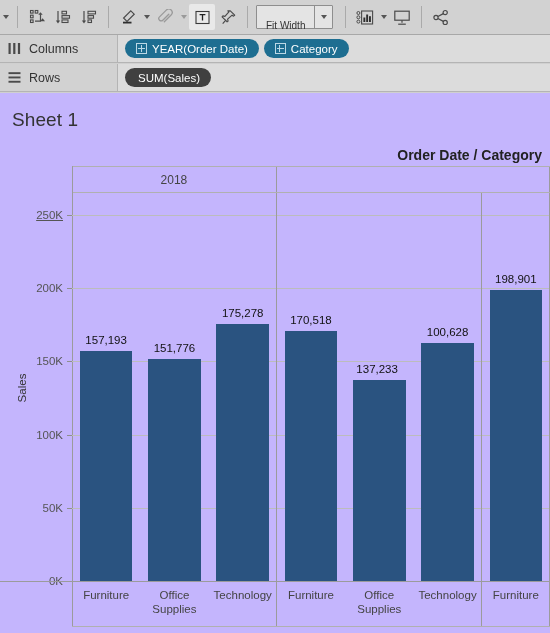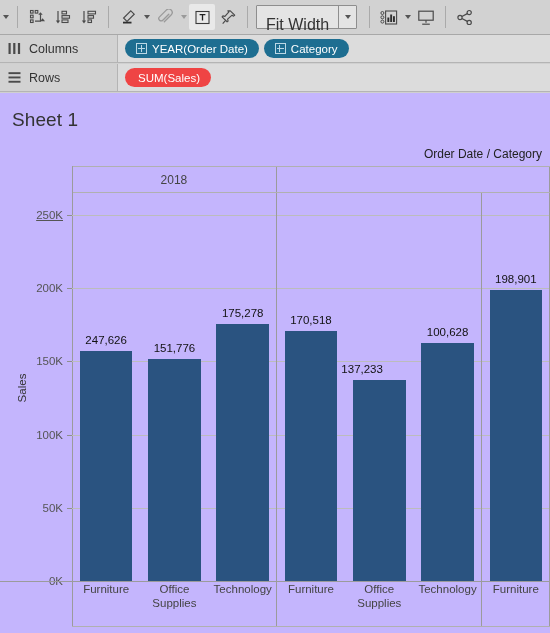--- a/index.html
+++ b/index.html
@@ -56,21 +56,21 @@
     display: flex; align-items: stretch;
     border: 1px solid #8e8e8e;
     background: #e4e4e4;
     margin-left: 2px;
     flex: none;
     border-radius: 1px;
   }
   #fitwidth .fw-label {
     padding: 16px 9px 0 9px;
     display: flex; align-items: center;
-    font-size: 16px; color: #333;
+    font-size: 10px; color: #333;
     white-space: nowrap;
   }
   #fitwidth .fw-arrow {
     width: 17px;
     border-left: 1px solid #8e8e8e;
     display: flex; align-items: center; justify-content: center;
   }
 
   
   .shelf {
@@ -108,21 +108,21 @@
     border-radius: 10px;
     display: flex; align-items: center;
     gap: 5px;
     padding: 0 11px;
     font-size: 11.5px;
     color: #fff;
     white-space: nowrap;
     box-sizing: border-box;
   }
   .pill.dim { background: #1e6e91; }
-  .pill.meas { background: #ef4444; padding-left: 13px; }
+  .pill.meas { background: #404040; padding-left: 13px; }
   .plusbox {
     width: 9px; height: 9px;
     border: 1px solid #bcd9e6;
     position: relative;
     flex: none;
   }
   .plusbox:before, .plusbox:after {
     content: ""; position: absolute; background: #bcd9e6;
   }
   .plusbox:before { left: 1px; right: 1px; top: 3.5px; height: 1px; }
@@ -135,21 +135,21 @@
     background: #c4b5fd;
     overflow: hidden;
   }
   #sheet-title {
     position: absolute; left: 12px; top: 16px;
     font-size: 19px; color: #333; font-weight: 400;
     letter-spacing: 0.1px;
   }
   #field-header {
     position: absolute; right: 8px; top: 54px;
-    font-size: 12px; font-weight: normal; color: #222;
+    font-size: 14px; font-weight: bold; color: #222;
     white-space: nowrap;
   }
 
   
   #hdr-band {
     position: absolute; left: 72px; top: 73px;
     width: 478px; height: 27px;
     border-top: 1px solid #b0b0b0;
     border-bottom: 1px solid #b0b0b0;
     box-sizing: border-box;
@@ -222,20 +222,21 @@
   }
 
   
   #cat-band {
     position: absolute; left: 72px; top: 489px;
     width: 478px; height: 50px;
   }
   .cat-cell {
     position: absolute; top: 0; height: 100%;
     display: flex; align-items: flex-start; justify-content: center;
+    padding-top: 6px;
     box-sizing: border-box;
     font-size: 11.5px; color: #444;
     text-align: center;
     line-height: 14px;
   }
   .cat-div {
     position: absolute; top: 0; height: 44px;
     width: 1px; background: #9b9b9b;
   }
   #cat-bottomline {
@@ -436,30 +437,30 @@
 
   <div id="plot">
       <div class="gridline" style="top: 388px;"></div>
       <div class="gridline" style="top: 314.792px;"></div>
       <div class="gridline" style="top: 241.585px;"></div>
       <div class="gridline" style="top: 168.377px;"></div>
       <div class="gridline" style="top: 95.1698px;"></div>
       <div class="gridline" style="top: 21.9623px;"></div>
       <div class="panel-div" style="left: 203.857px;"></div>
       <div class="bar" style="left: 7.85286px; width: 52.58px; height: 230.154px; background: rgb(42, 83, 128);"></div>
-      <div class="bar-label" style="left: 0px; width: 68.2857px; top: 140.846px;">247,626</div>
+      <div class="bar-label" style="left: 0px; width: 68.2857px; top: 140.846px;">157,193</div>
       <div class="bar" style="left: 76.1386px; width: 52.58px; height: 222.223px; background: rgb(42, 83, 128);"></div>
       <div class="bar-label" style="left: 68.2857px; width: 68.2857px; top: 148.777px;">151,776</div>
       <div class="bar" style="left: 144.424px; width: 52.58px; height: 256.633px; background: rgb(42, 83, 128);"></div>
       <div class="bar-label" style="left: 136.571px; width: 68.2857px; top: 114.367px;">175,278</div>
       <div class="panel-div" style="left: 408.714px;"></div>
       <div class="bar" style="left: 212.71px; width: 52.58px; height: 249.664px; background: rgb(42, 83, 128);"></div>
       <div class="bar-label" style="left: 204.857px; width: 68.2857px; top: 121.336px;">170,518</div>
       <div class="bar" style="left: 280.996px; width: 52.58px; height: 200.93px; background: rgb(42, 83, 128);"></div>
-      <div class="bar-label" style="left: 256px; width: 68.2857px; top: 170.07px;">137,233</div>
+      <div class="bar-label" style="left: 271px; width: 68.2857px; top: 170.07px;">137,233</div>
       <div class="bar" style="left: 349.281px; width: 52.58px; height: 238.336px; background: rgb(42, 83, 128);"></div>
       <div class="bar-label" style="left: 341.429px; width: 68.2857px; top: 132.664px;">100,628</div>
       <div class="panel-div" style="left: 477px;"></div>
       <div class="bar" style="left: 417.567px; width: 52.58px; height: 291.221px; background: rgb(42, 83, 128);"></div>
       <div class="bar-label" style="left: 409.714px; width: 68.2857px; top: 79.7789px;">198,901</div>
     </div>
 
   <div id="axis-line-h"></div>
 
   <div id="cat-band">

